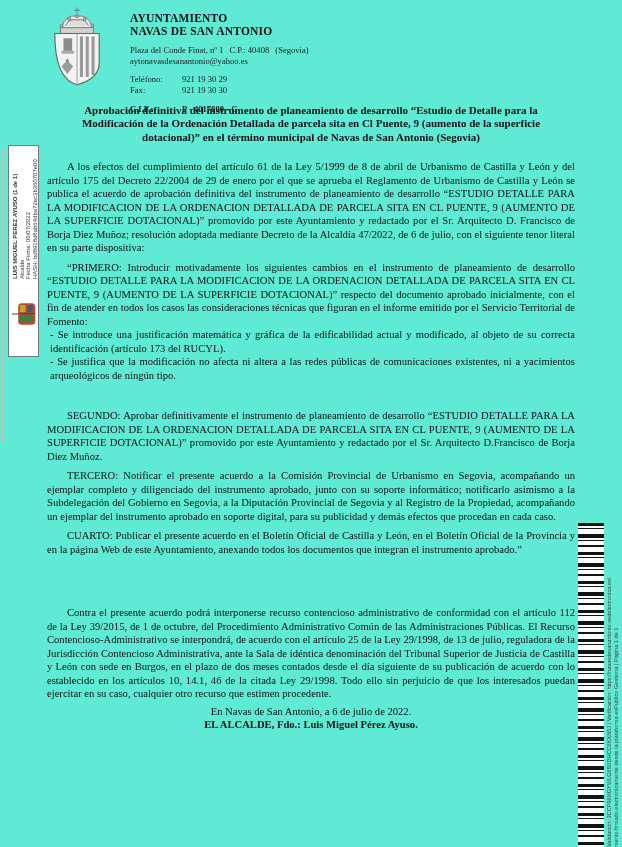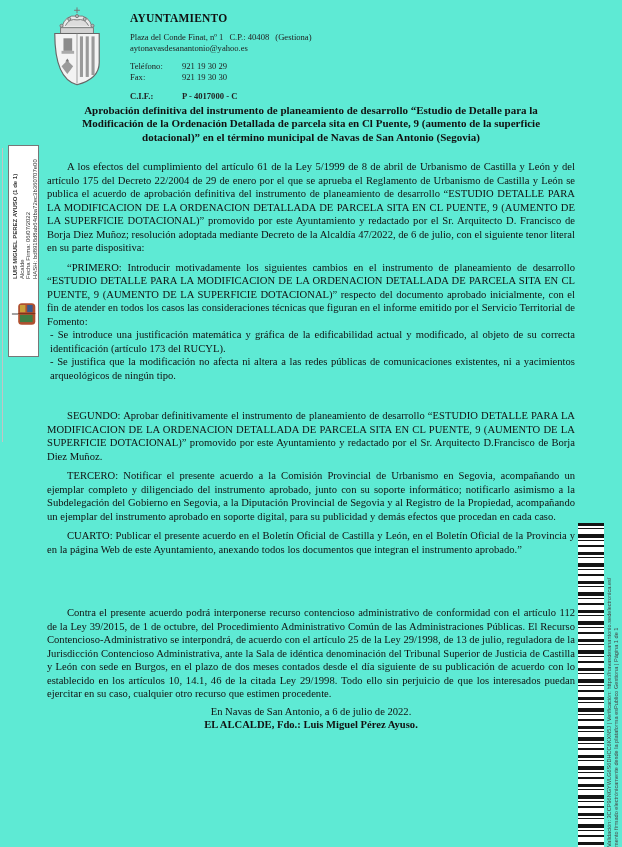--- a/index.html
+++ b/index.html
@@ -102,25 +102,26 @@
       <rect x="33" y="31" width="3.2" height="42" fill="#9a9a9a"></rect>
       <rect x="39" y="31" width="3.2" height="42" fill="#9a9a9a"></rect>
       <rect x="45" y="31" width="3.2" height="40" fill="#9a9a9a"></rect>
       <rect x="16" y="33" width="9" height="13" fill="#8a8a8a"></rect>
       <rect x="14" y="46" width="13" height="3" fill="#aaaaaa"></rect>
       <path d="M20 56 L26 62 L23 66 L20 70 L17 66 L14 62 Z" fill="#9a9a9a"></path>
       <path d="M20 54 L22 57 L18 57 Z" fill="#777"></path>
     </svg>
     <div class="org-block">
       <div class="org-name">AYUNTAMIENTO</div>
+      <div class="org-name">NAVAS DE SAN ANTONIO</div>
       <div class="contact">
         <div class="addr-row">
           <span>Plaza del Conde Finat, nº 1</span>
           <span>C.P.: 40408</span>
-          <span>(Gestiona)</span>
+          <span>(Segovia)</span>
         </div>
         <div>aytonavasdesanantonio@yahoo.es</div>
         <div class="rows">
           <div><span class="lab">Teléfono:</span><span>921 19 30 29</span></div>
           <div><span class="lab">Fax:</span><span>921 19 30 30</span></div>
         </div>
         <div class="cif-row"><span class="lab">C.I.F.:</span><span>P - 4017000 - C</span></div>
       </div>
     </div>
   </div>

